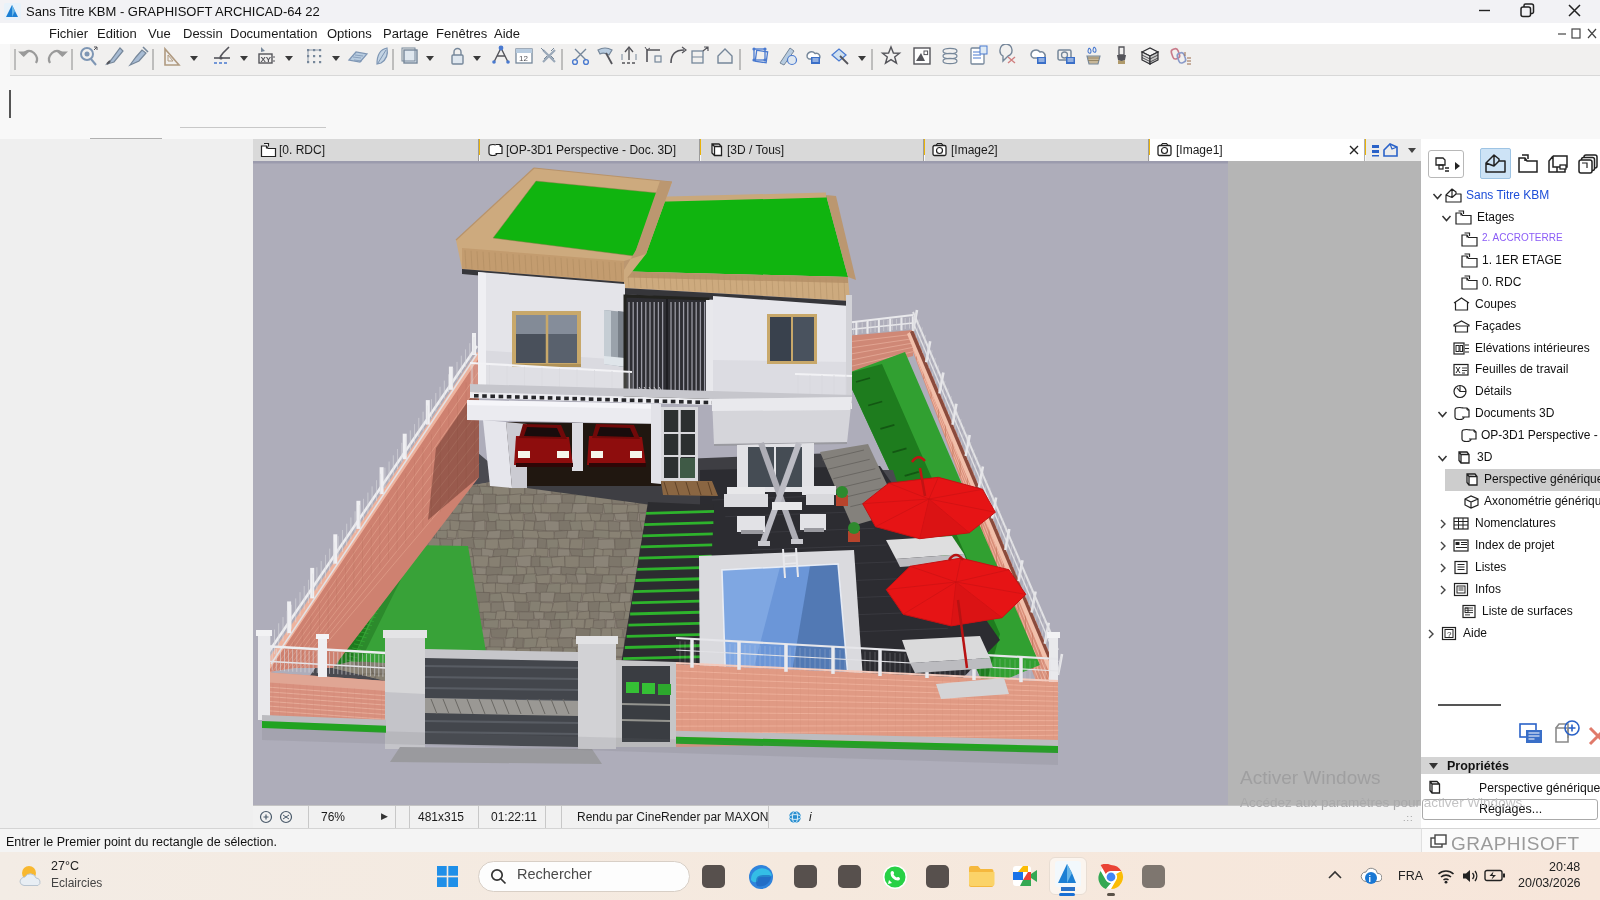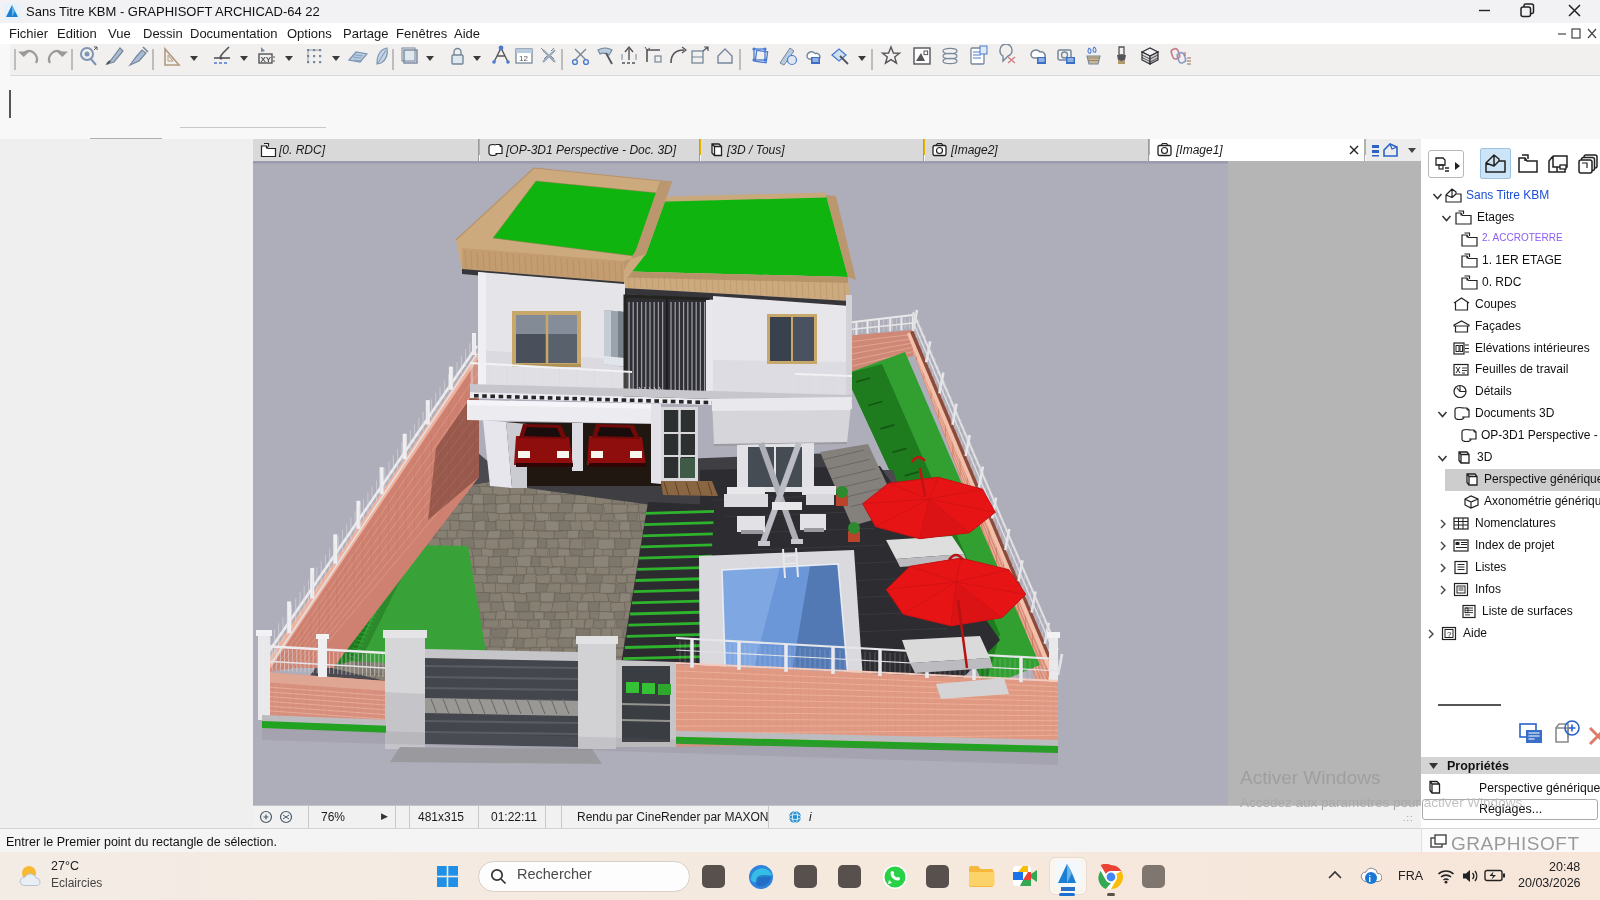--- a/index.html
+++ b/index.html
@@ -1,25 +1,25 @@
 <!DOCTYPE html>
 <html><head>
 <meta charset="utf-8">
 <style>
   * { margin:0; padding:0; box-sizing:border-box; }
   html,body { width:1600px; height:900px; overflow:hidden; font-family:"Liberation Sans", sans-serif; background:#f8f8f8; }
   .abs { position:absolute; }
   #titlebar { position:absolute; left:0; top:0; width:1600px; height:23px; background:#f2f2f5; }
   #title-text { position:absolute; left:26px; top:4px; font-size:13px; color:#111; }
   #menubar { position:absolute; left:0; top:23px; width:1600px; height:21px; background:#ffffff; }
-  #menubar span { position:absolute; top:3px; font-size:13px; color:#1a1a1a; }
+  #menubar span { position:absolute; top:3px; font-size:13px; color:#1a1a1a;margin-left:40px; }
   #toolbar { position:absolute; left:4px; top:44px; width:1600px; height:32px; background:#f1f0ef; border-bottom:1px solid #d8d8d8;margin-left:6px; }
   #strip2 { position:absolute; left:0; top:77px; width:1600px; height:62px; background:#f8f8f8; }
   #leftpane { position:absolute; left:0; top:139px; width:253px; height:689px; background:#efefef; }
-  #tabbar { position:absolute; left:253px; top:139px; width:1168px; height:16px; background:#eab308;font-style:italic; }
+  #tabbar { position:absolute; left:253px; top:139px; width:1168px; height:16px; background:#eab308; }
   .tab { position:absolute; top:0; height:22px; background:#d9d9d9; border-right:1px solid #9c9c9c; font-size:12px; color:#1a1a1a; }
   .tab .txt { position:absolute; left:26px; top:4px; white-space:nowrap; }
   #graystrip { position:absolute; left:1228px; top:161px; width:193px; height:644px; background:#b5b5b5; }
   #rightpanel { position:absolute; left:1421px; top:139px; width:179px; height:689px; background:#ffffff; }
   #canvasbottom { position:absolute; left:253px; top:805px; width:1168px; height:23px; background:#f1f1f1; border-top:1px solid #c4c4c4; font-size:12px; color:#1a1a1a; }
   #statusbar { position:absolute; left:0; top:828px; width:1421px; height:24px; background:#f4f4f4; border-top:1px solid #d4d4d4;padding-left:24px; }
   #gsid { position:absolute; left:1421px; top:828px; width:179px; height:24px; background:#fafafa; border-top:1px solid #d4d4d4; border-left:1px solid #e0e0e0; }
   #taskbar { position:absolute; left:0; top:852px; width:1600px; height:48px; background:linear-gradient(90deg,#f3ece5 0%,#f5e9de 50%,#f7e6da 100%);text-align:right; }
 </style>
 </head>

